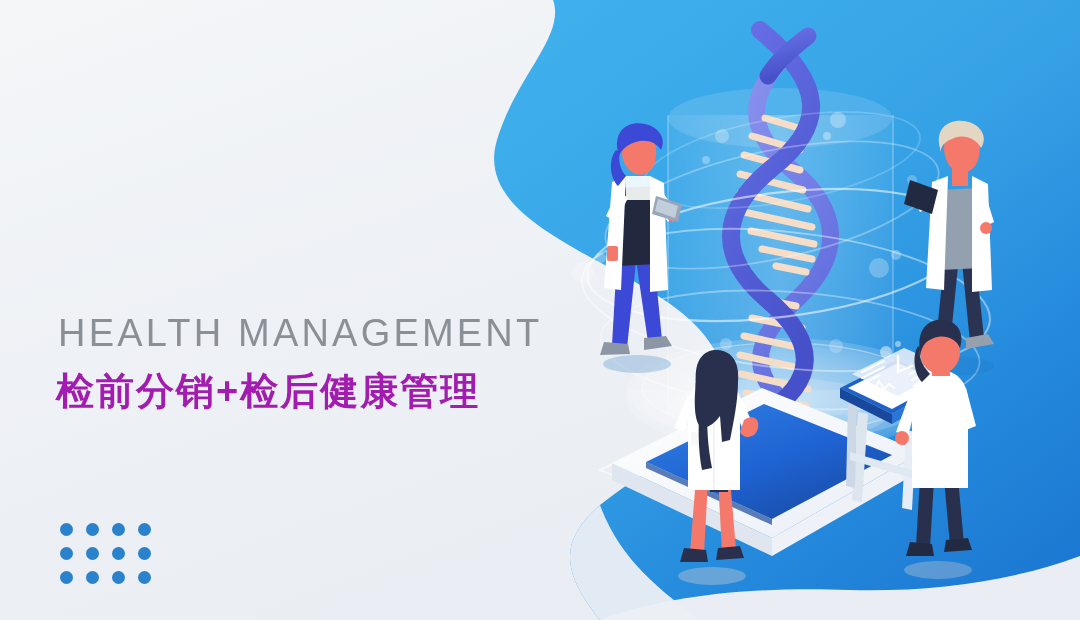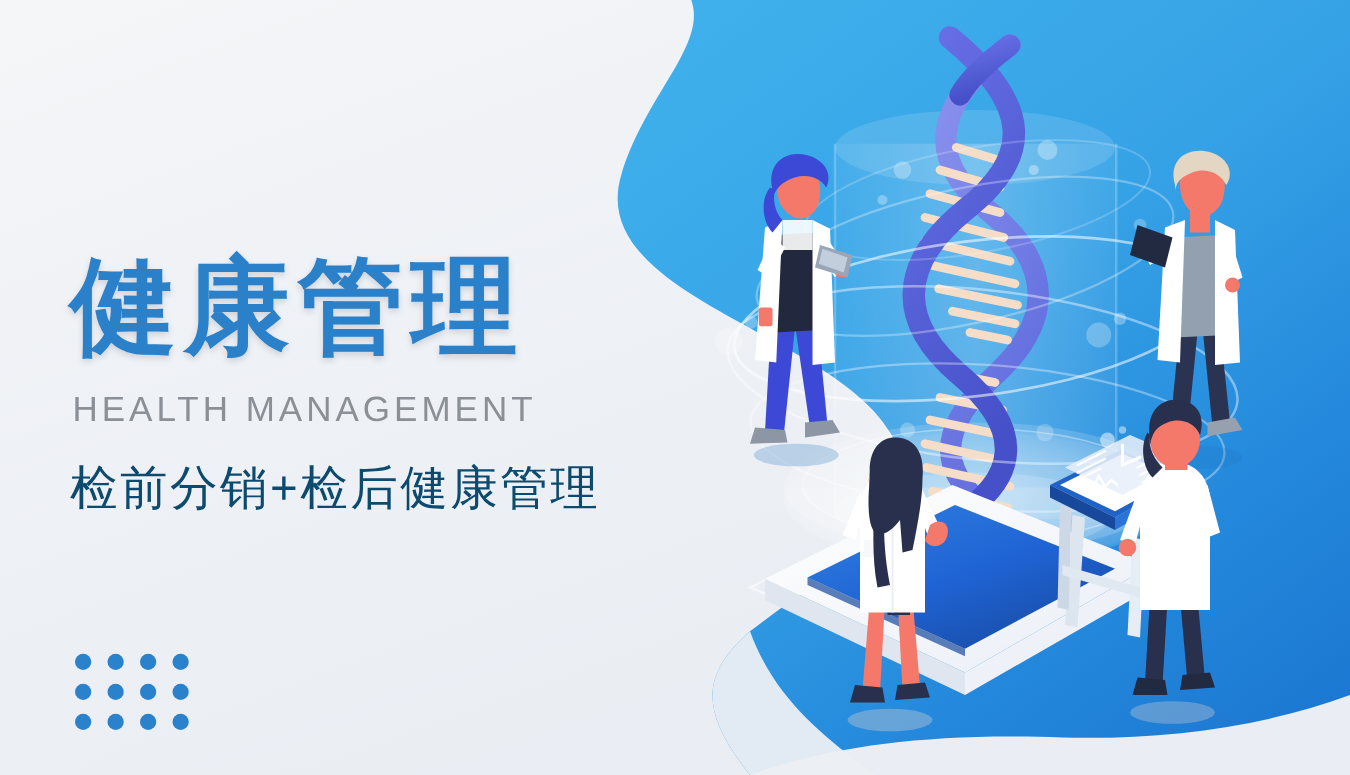--- a/index.html
+++ b/index.html
@@ -65,35 +65,35 @@
     letter-spacing: 6px;
     line-height: 1;
     white-space: nowrap;
     text-shadow: 0 3px 5px rgba(130,142,160,0.33);
   }
 
   .subhead {
     position: absolute;
     left: 58px;
     top: 314px;
-    font-size: 28px;
+    font-size: 38px;
     font-weight: 400;
     color: #8b9097;
     letter-spacing: 3.2px;
     line-height: 1;
     white-space: nowrap;
   }
 
   .tagline {
     position: absolute;
     left: 56px;
     top: 372px;
     font-size: 38px;
-    font-weight: 400;
-    color: #0c4a6e;
+    font-weight: 700;
+    color: #a21caf;
     letter-spacing: 2px;
     line-height: 1;
     white-space: nowrap;
   }
 
   .dot-grid {
     position: absolute;
     left: 60px;
     top: 523px;
     display: grid;
@@ -425,21 +425,20 @@
         <circle cx="886" cy="352" r="6" fill="#ffffff" opacity="0.5"></circle>
         <circle cx="898" cy="344" r="3" fill="#ffffff" opacity="0.45"></circle>
       </g>
 
     </g>
   </svg>
 
   <div class="content">
 
 
-    <div class="headline">健康管理</div>
 
     <div class="subhead">HEALTH MANAGEMENT</div>
 
     <div class="tagline">检前分销+检后健康管理</div>
 
     <div class="dot-grid">
       <i></i>
       <i></i>
       <i></i>
       <i></i>

